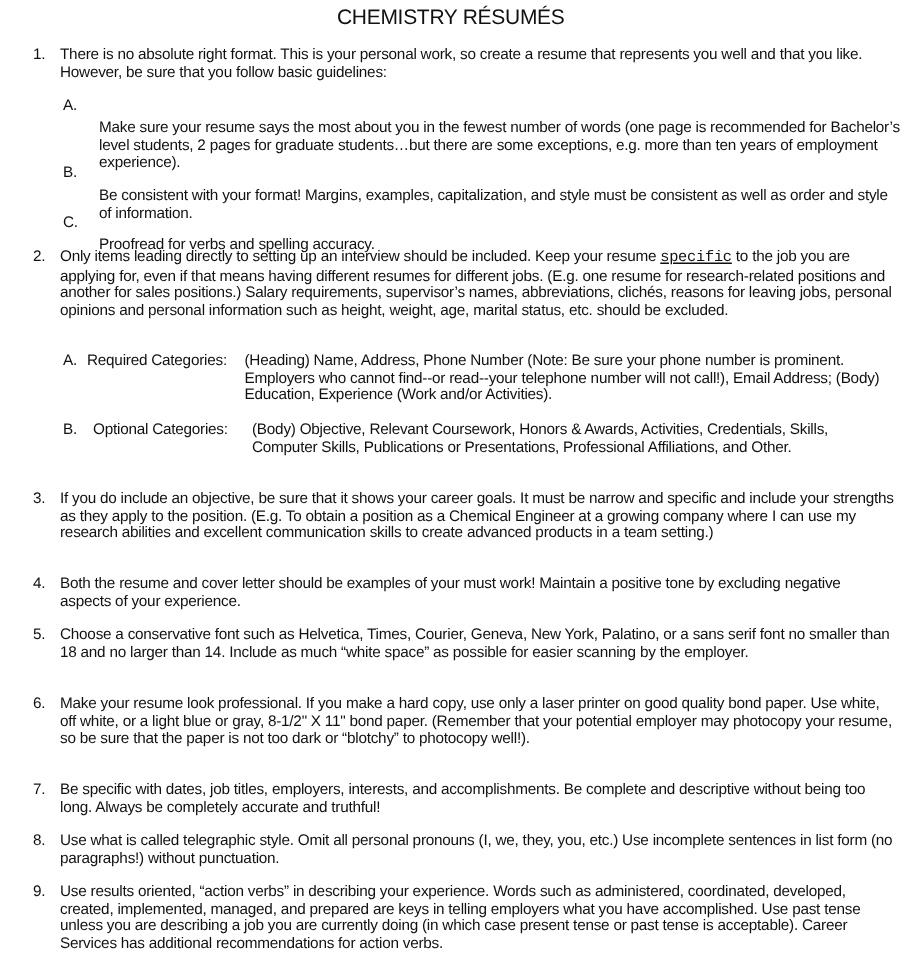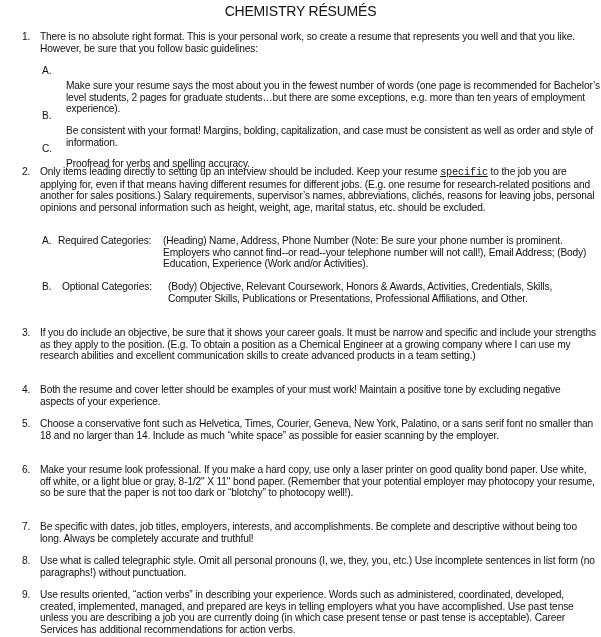--- a/index.html
+++ b/index.html
@@ -36,21 +36,21 @@
   <div class="item" style="top:31px;">
     <span class="num">1.</span>
     <div class="txt">There is no absolute right format.  This is your personal work, so create a resume that represents you well and that you like.  However, be sure that you follow basic guidelines:</div>
   </div>
   <div class="sub" style="top:65px;">
     <span class="lbl">A.</span>
     <div class="stxt">Make sure your resume says the most about you in the fewest number of words (one page is recommended for Bachelor’s level students, 2 pages for graduate students…but there are some exceptions, e.g. more than ten years of employment experience).</div>
   </div>
   <div class="sub" style="top:110px;">
     <span class="lbl">B.</span>
-    <div class="stxt">Be consistent with your format!  Margins, bolding, capitalization, and case must be consistent as well as order and style of information.</div>
+    <div class="stxt">Be consistent with your format!  Margins, examples, capitalization, and style must be consistent as well as order and style of information.</div>
   </div>
   <div class="sub" style="top:143px;">
     <span class="lbl">C.</span>
     <div class="stxt">Proofread for verbs and spelling accuracy.</div>
   </div>
 
   <div class="item" style="top:166px;">
     <span class="num">2.</span>
     <div class="txt"><span>Only items leading directly to setting up an interview should be included.  Keep your resume </span><u>specific</u><span> to the job you are applying for, even if that means having different resumes for different jobs.  (E.g. one resume for research-related positions and another for sales positions.)  Salary requirements, supervisor’s names, abbreviations, clichés, reasons for leaving jobs, personal opinions and personal information such as height, weight, age, marital status, etc. should be excluded.</span></div>
   </div>

